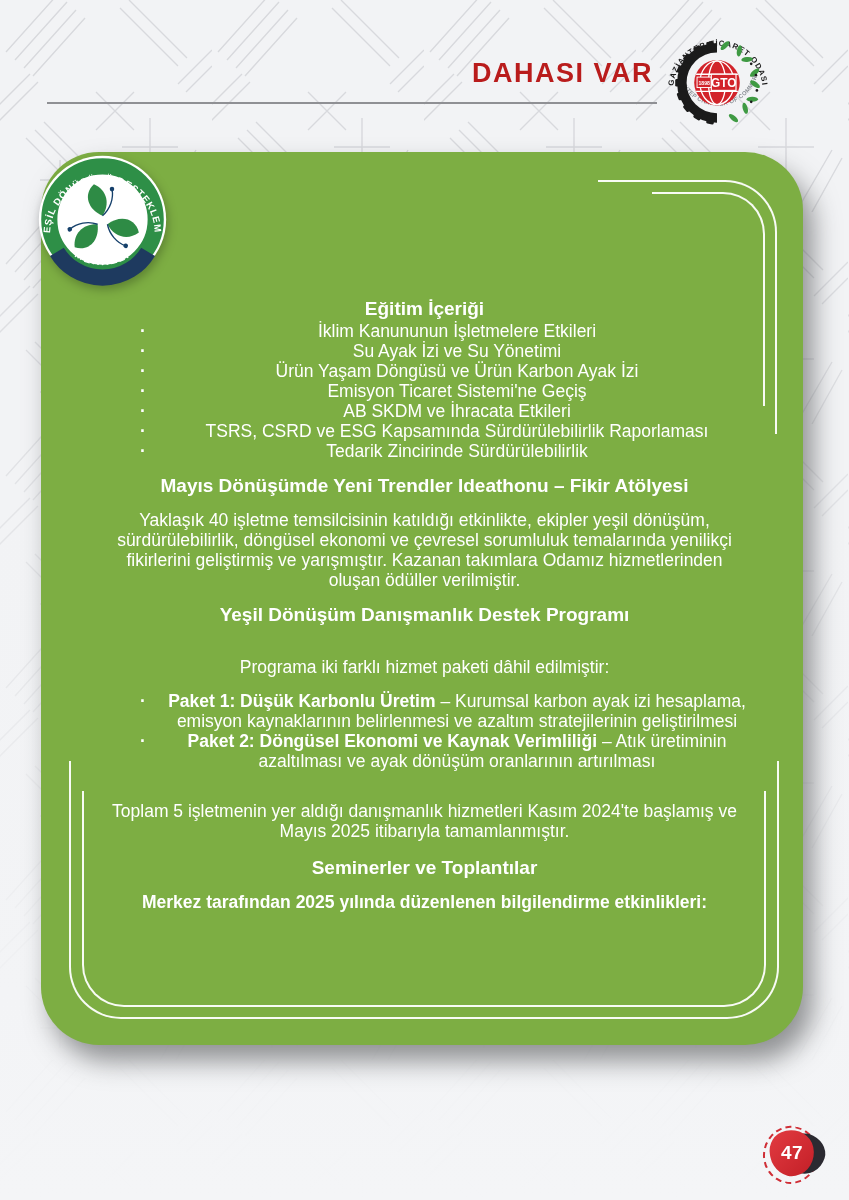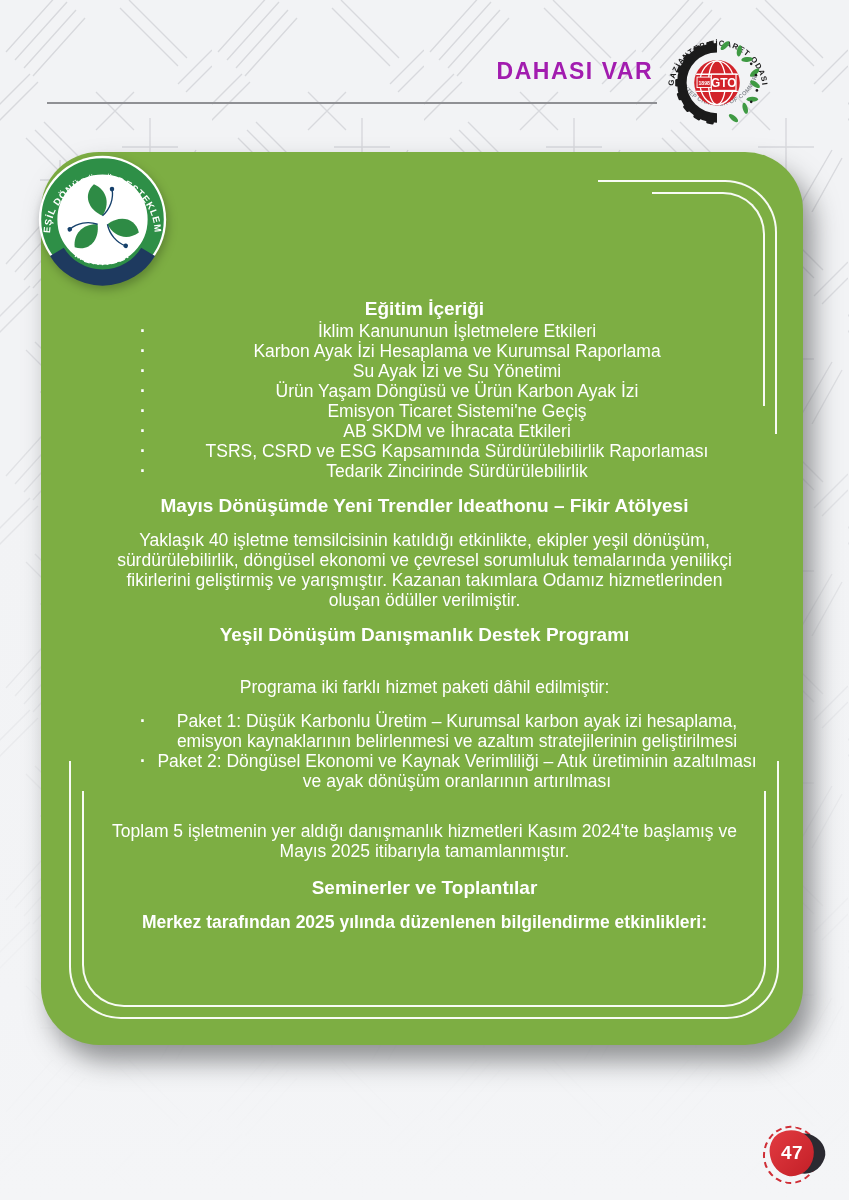--- a/index.html
+++ b/index.html
@@ -5,22 +5,22 @@
   html,body{margin:0;padding:0;}
   .page{
     position:relative;width:849px;height:1200px;overflow:hidden;
     background:#f2f3f5;font-family:"Liberation Sans",sans-serif;
   }
   .bg-pattern{position:absolute;inset:0;}
   .bg-fade{position:absolute;inset:0;pointer-events:none;
     background:linear-gradient(180deg,rgba(242,243,245,0) 0%,rgba(242,243,245,0) 12%,rgba(242,243,245,.40) 42%,rgba(243,244,246,.85) 80%,#f4f5f7 100%);}
 
   
-  .header-title{position:absolute;top:58px;right:196px;font-size:23px;font-weight:700;
-    letter-spacing:1.5px;color:#a21caf;}
+  .header-title{position:absolute;top:58px;right:196px;font-size:27px;font-weight:700;
+    letter-spacing:1.5px;color:#b91c1c;}
   .header-rule{position:absolute;left:47px;top:102px;width:610px;height:2px;background:#8f9094;}
   .gto-logo{position:absolute;left:660px;top:22px;width:114px;height:114px;}
 
   
   .green-box{position:absolute;left:41px;top:152px;width:762px;height:893px;
     background:#7dae43;border-radius:58px;
     box-shadow:10px 16px 26px rgba(45,48,50,.50);text-align:center;}
   .corner{position:absolute;pointer-events:none;}
   .tr-outer{top:28px;right:26px;left:557px;height:252px;
     border-top:2px solid rgba(255,255,255,.95);border-right:2px solid rgba(255,255,255,.95);
@@ -39,21 +39,21 @@
 
   .content{position:absolute;left:47px;right:42px;top:146px;color:#fff;}
   .content h3{font-size:19px;font-weight:700;margin:0 0 2px 0;line-height:21px;}
   .content p{font-size:17.5px;line-height:20px;margin:14px;}
   .content p.bold{font-weight:700;}
   .content ul{list-style:none;margin:0;padding:0 0 0 52px;}
   .content li{font-size:17.5px;line-height:20px;position:relative;padding-left:13px;}
   .content li::before{content:"\00B7";position:absolute;left:0;font-weight:700;}
   .sec{margin-bottom:14px;}
   .gap{height:16px;}
-  .pkg li b{font-weight:400;}
+  .pkg li b{font-weight:700;}
 
   
   .center-badge{position:absolute;left:36px;top:153px;width:133px;height:133px;
     filter:drop-shadow(2px 4px 5px rgba(0,0,0,.25));}
 
   
   .pagenum{position:absolute;left:763px;top:1120px;width:68px;height:70px;}
   .pagenum .dash{position:absolute;left:0px;top:6px;width:52px;height:54px;
     border:2px dashed #cf2e36;border-radius:48% 52% 50% 50%/50% 48% 52% 50%;transform:rotate(12deg);}
   .pagenum .dark{position:absolute;left:24px;top:14px;width:38px;height:40px;background:#2b2a31;
@@ -189,21 +189,20 @@
     <div class="corner tr-inner"></div>
     <div class="corner bb-outer"></div>
     <div class="corner bb-inner"></div>
 
     <div class="content">
 
       <div class="sec">
         <h3>Eğitim İçeriği</h3>
         <ul>
           <li>İklim Kanununun İşletmelere Etkileri</li>
-          <li>Karbon Ayak İzi Hesaplama ve Kurumsal Raporlama</li>
           <li>Su Ayak İzi ve Su Yönetimi</li>
           <li>Ürün Yaşam Döngüsü ve Ürün Karbon Ayak İzi</li>
           <li>Emisyon Ticaret Sistemi'ne Geçiş</li>
           <li>AB SKDM ve İhracata Etkileri</li>
           <li>TSRS, CSRD ve ESG Kapsamında Sürdürülebilirlik Raporlaması</li>
           <li>Tedarik Zincirinde Sürdürülebilirlik</li>
         </ul>
       </div>
 
       <div class="sec">

